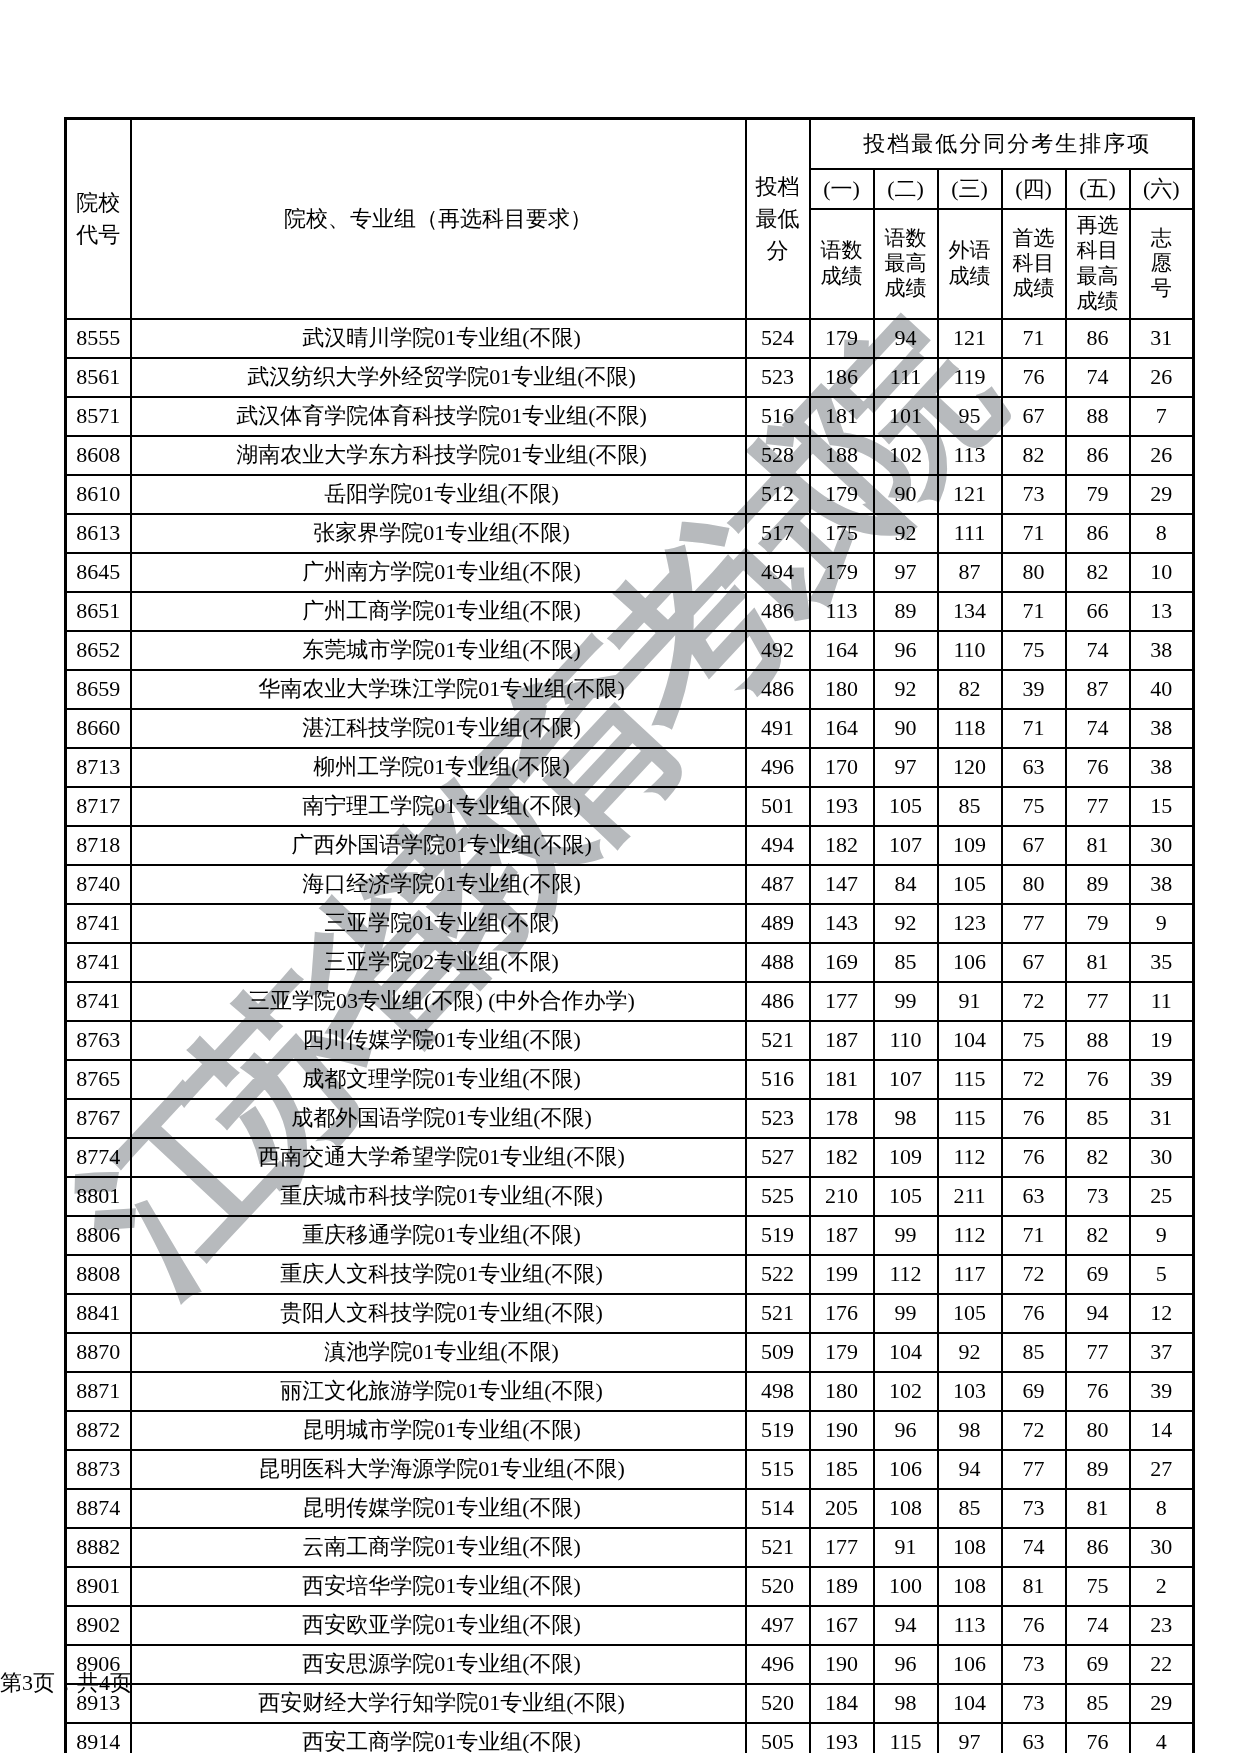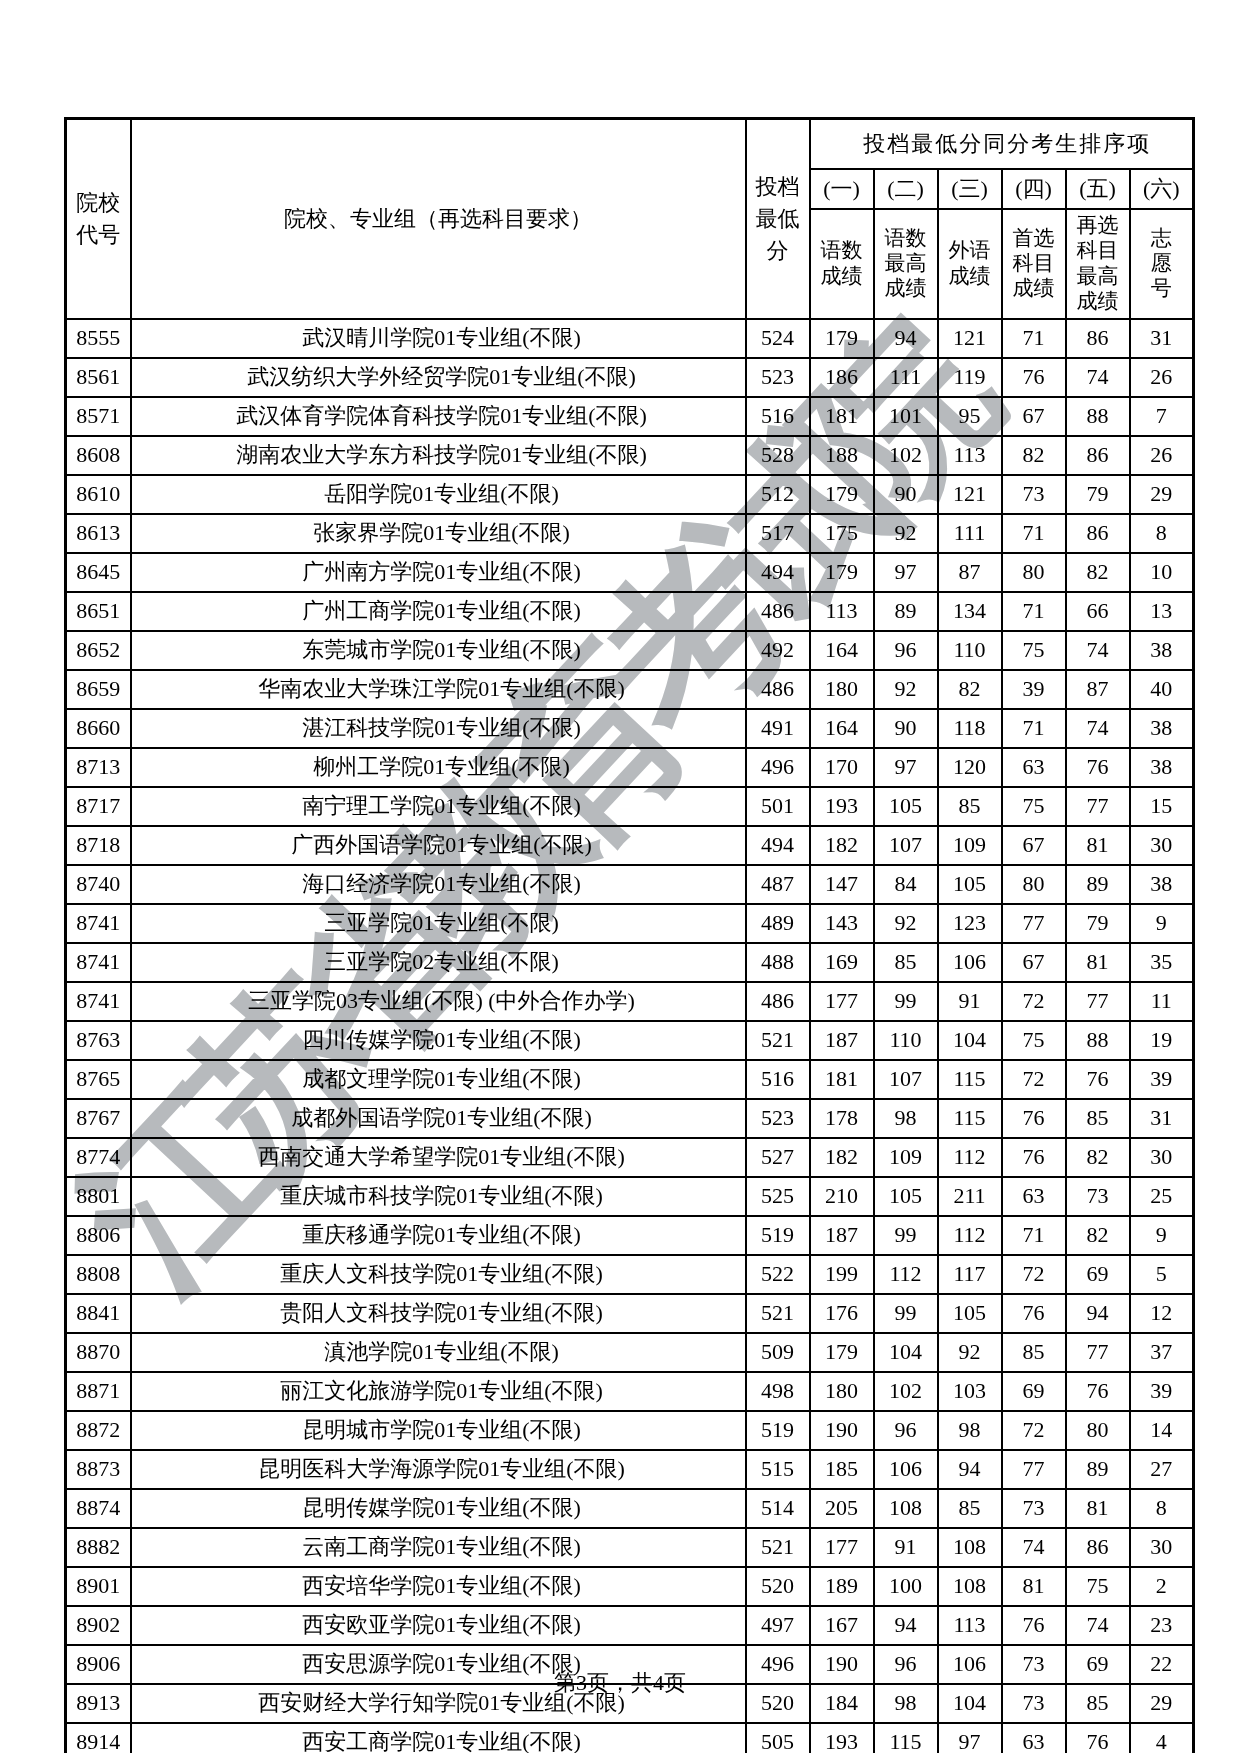--- a/index.html
+++ b/index.html
@@ -53,21 +53,20 @@
   .h-sub   { font-size: 21px; white-space: pre-line; line-height: 1.2; }
   tbody tr { height: 39px; }
   td.code { font-size: 22px; }
   td.name { text-align: center; padding-left: 7px; font-size: 22px; white-space: nowrap; }
   td.num  { font-size: 22px; }
   .page-footer {
     position: absolute;
     left: 0;
     top: 1668px;
     width: 1240px;
-    text-align: center;
     font-size: 22px;
     z-index: 1;
   }
 </style>
 </head>
 <body>
 
 <div class="watermark">江苏省教育考试院</div>
 
 <table class="score-table">

